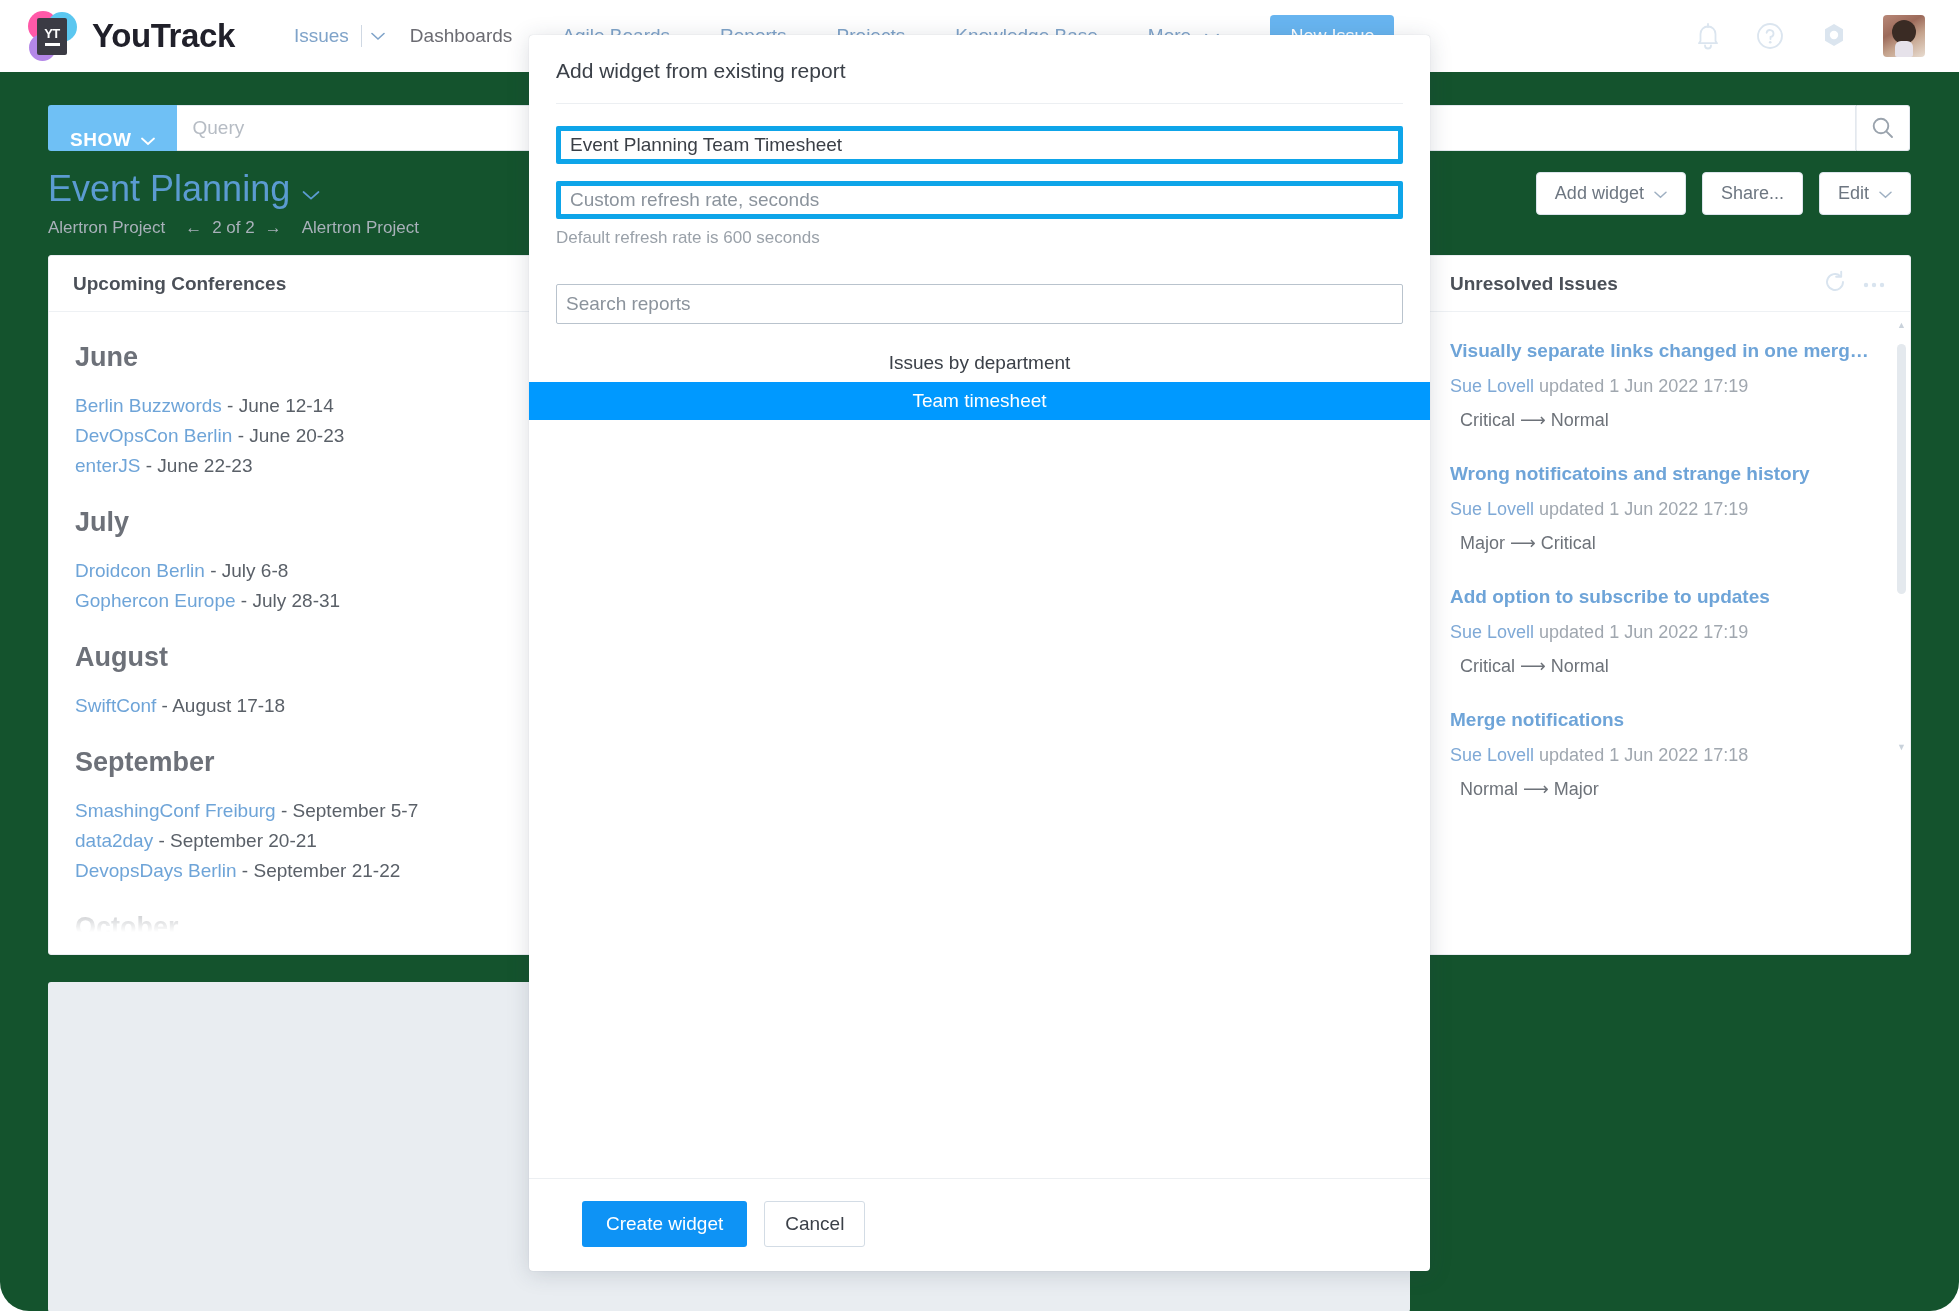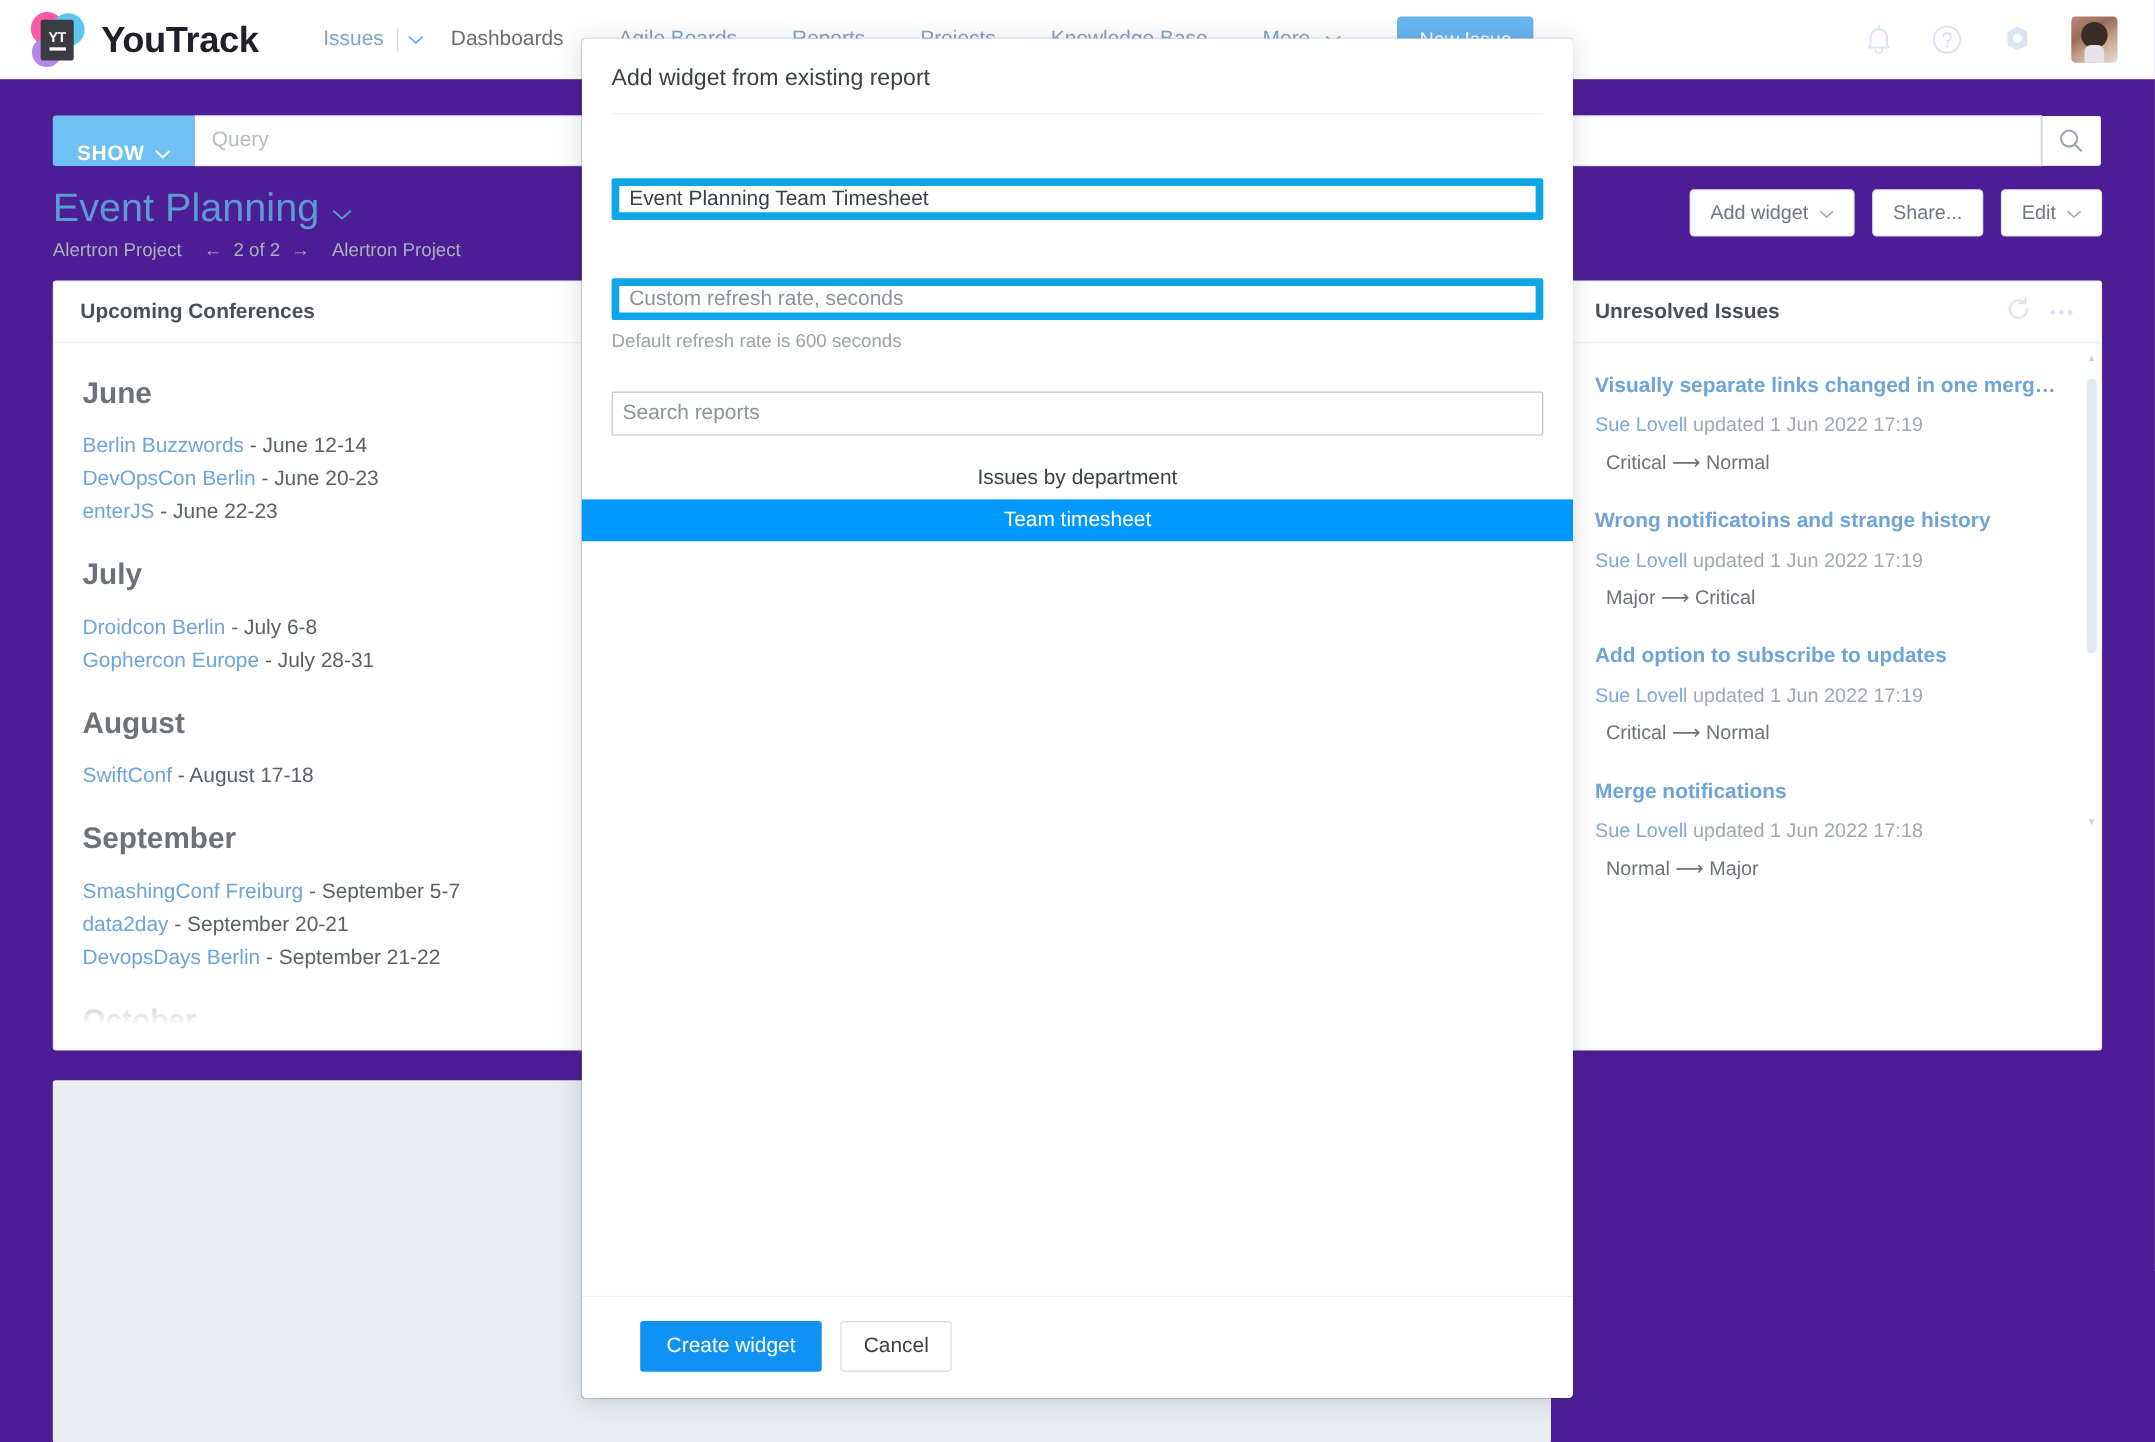--- a/index.html
+++ b/index.html
@@ -2,21 +2,21 @@
 <html><head>
 <meta charset="utf-8">
 <style>
   * { box-sizing: border-box; margin: 0; padding: 0; }
   html, body {
     width: 1959px; height: 1311px;
     font-family: "Liberation Sans", sans-serif;
     background: #ffffff;
     overflow: hidden;
   }
-  .app { position: relative; width: 1959px; height: 1311px; background: #4c1d95; }
+  .app { position: relative; width: 1959px; height: 1311px; background: #14532d; border-radius: 29px; }
 
   
   .topnav {
     position: absolute; top: 0; left: 0; width: 1959px; height: 72px;
     background: #fff; display: flex; align-items: center; padding: 0 26px;
   }
   .brand { display: flex; align-items: center; gap: 14px; margin-right: 34px; }
   .yt-logo { position: relative; width: 52px; height: 52px; }
   .yt-logo .blob-pink {
     position: absolute; width: 30px; height: 30px; border-radius: 50%;
@@ -172,23 +172,23 @@
   .modal {
     position: absolute; left: 529px; top: 35px; width: 901px; height: 1236px;
     background: #fff; border-radius: 4px;
     box-shadow: 0 3px 22px rgba(40,55,80,0.17), 0 0 1px rgba(40,55,80,0.25);
     pointer-events: auto; display: flex; flex-direction: column;
   }
   .modal-title { font-size: 21px; color: #3b4048; padding: 24px 27px 20px 27px; }
   .modal-sep { height: 1px; background: #eceff2; margin: 0 27px; }
   .modal-body { padding: 22px 27px 0 27px; flex: 1; display: flex; flex-direction: column; }
   .fld {
-    width: 100%; height: 38px; border: 7px solid #0ea5e9; border-radius: 2px;
+    width: 100%; height: 38px; border: 5px solid #0ea5e9; border-radius: 2px;
     font-size: 19px; color: #3a3f46; padding: 0 9px; outline: none;
-    font-family: inherit; background: #fff; margin-top: 36px;
+    font-family: inherit; background: #fff;
   }
   .fld::placeholder { color: #8b939c; }
   .fld.name { margin-bottom: 17px; }
   .hint { font-size: 17px; color: #9aa1a9; margin-top: 9px; }
   .fld.search {
     margin-top: 36px; border: 1px solid #b9c3cd; height: 40px;
   }
   .report-list { margin-top: 20px; flex: 1; text-align: center; }
   .report-item {
     font-size: 19px; color: #3b4048; padding: 8px 27px; margin: 0 -27px;

